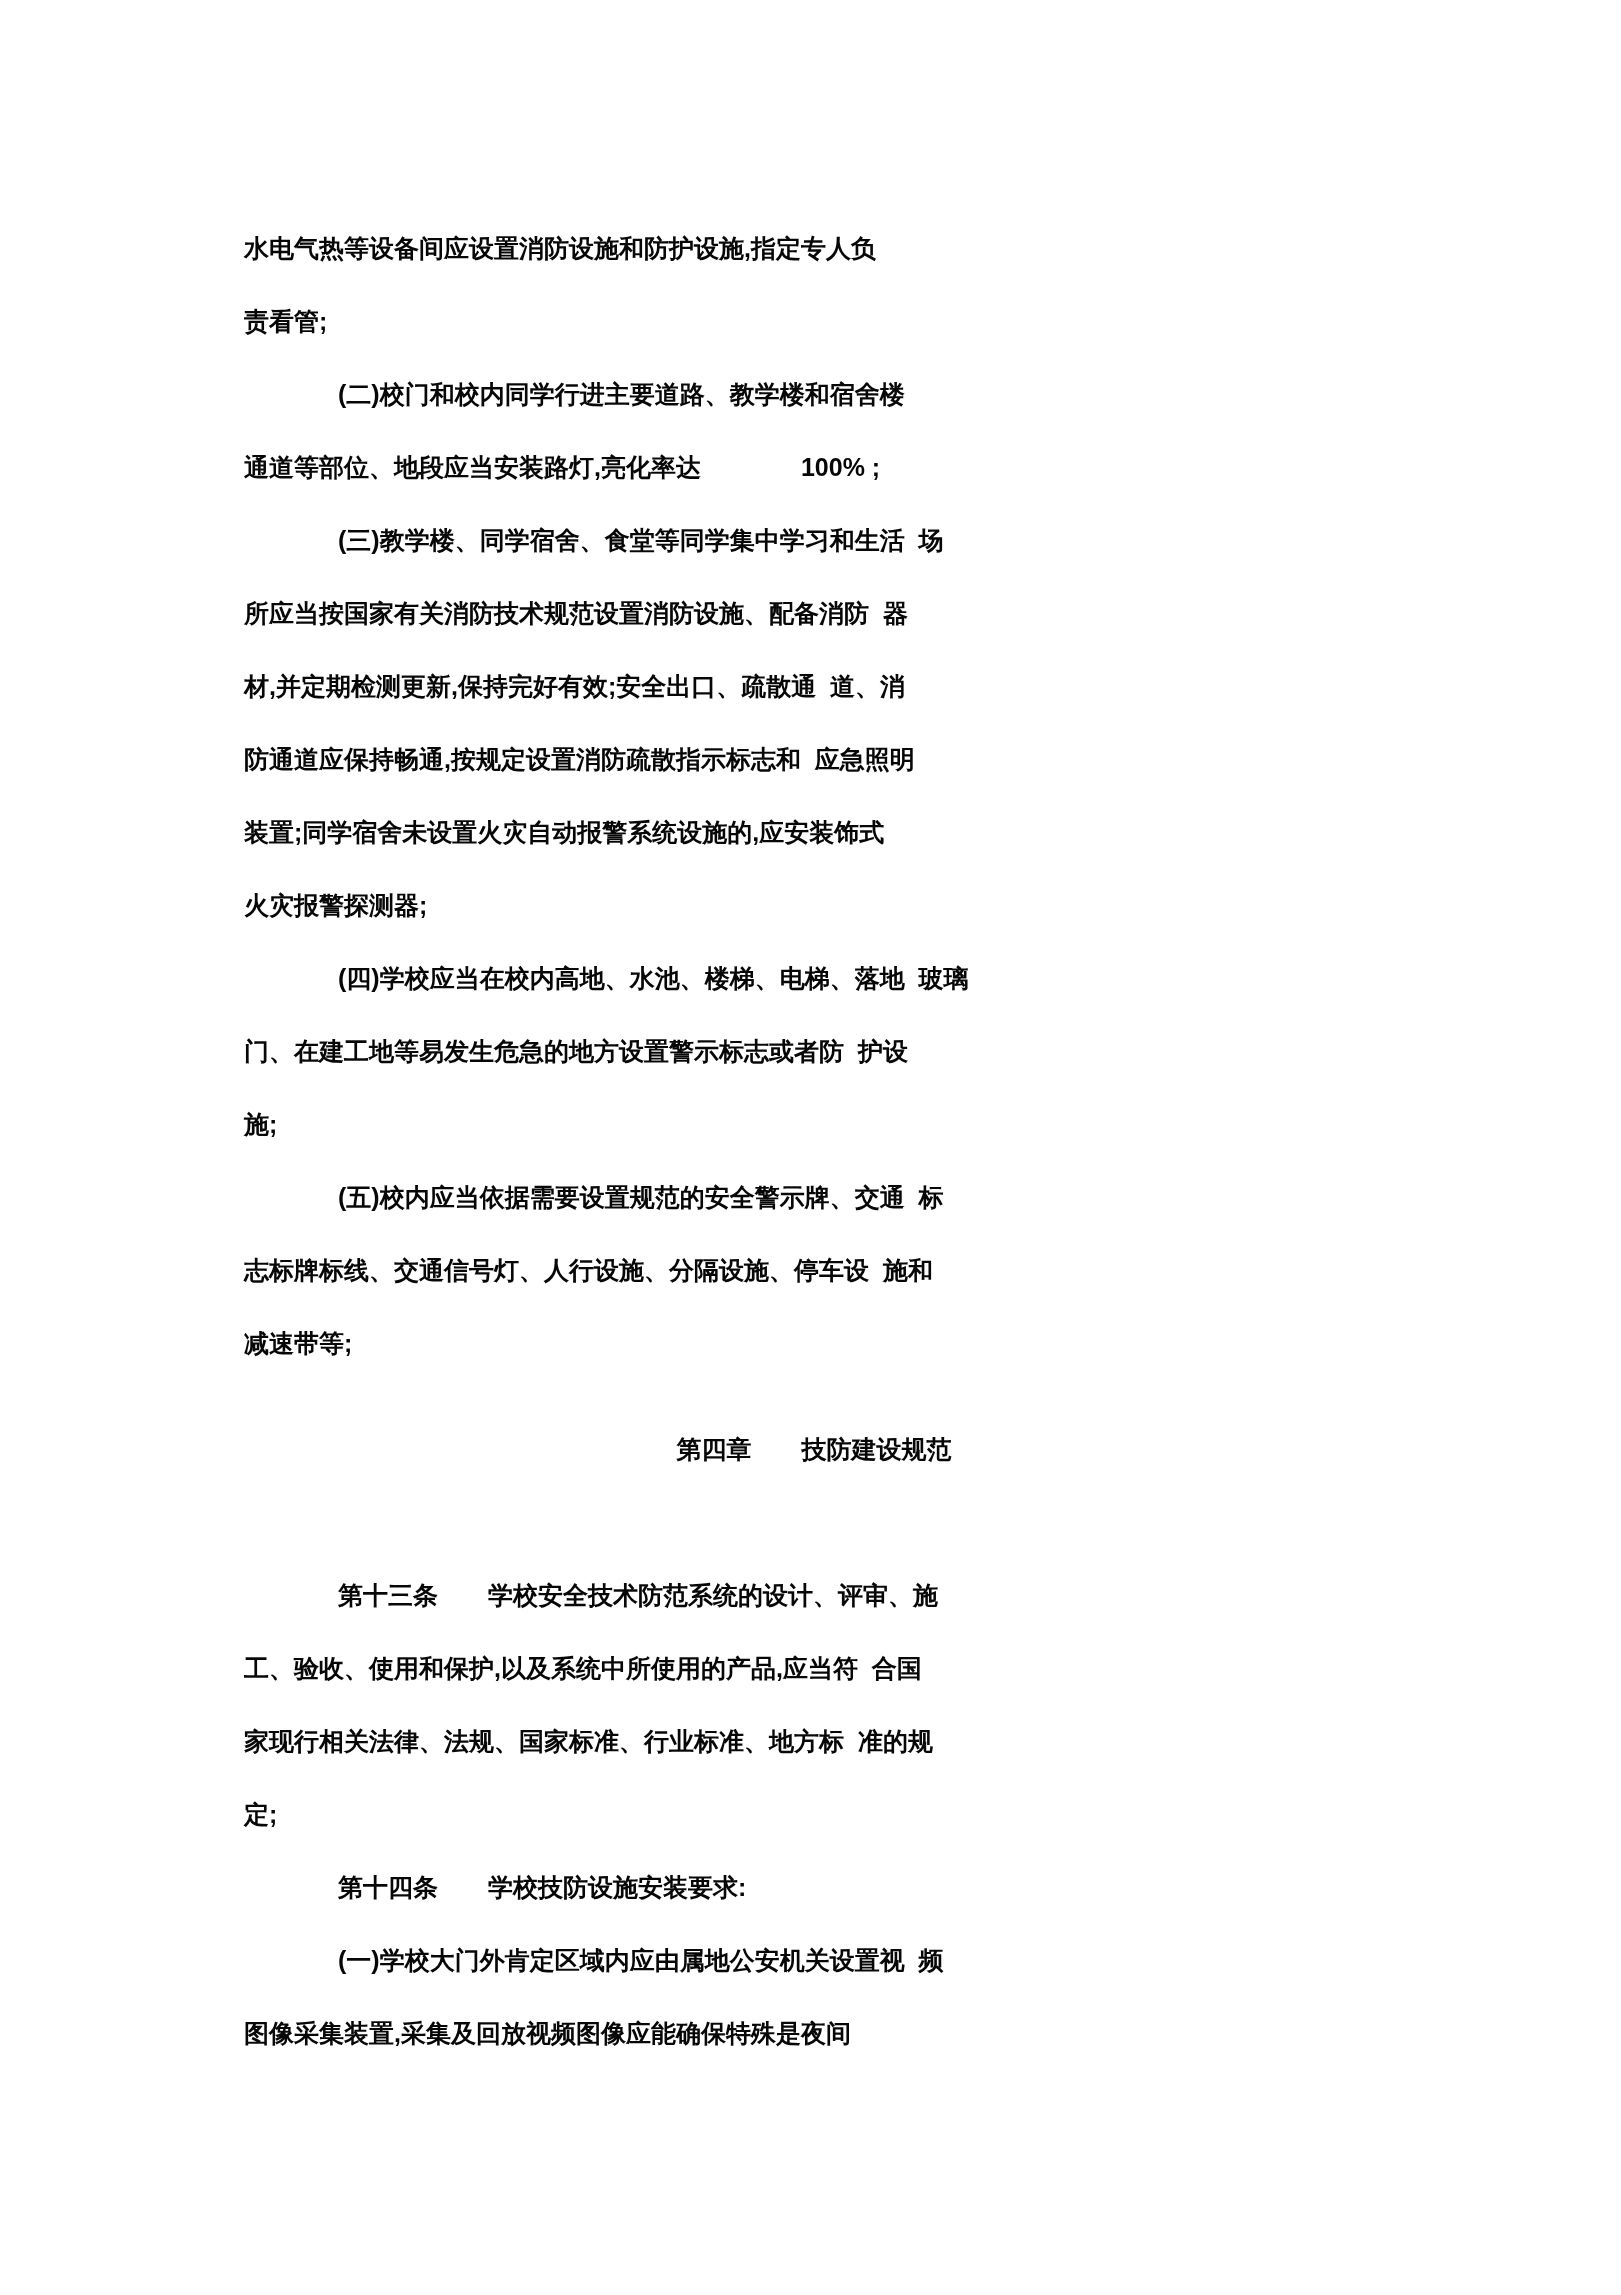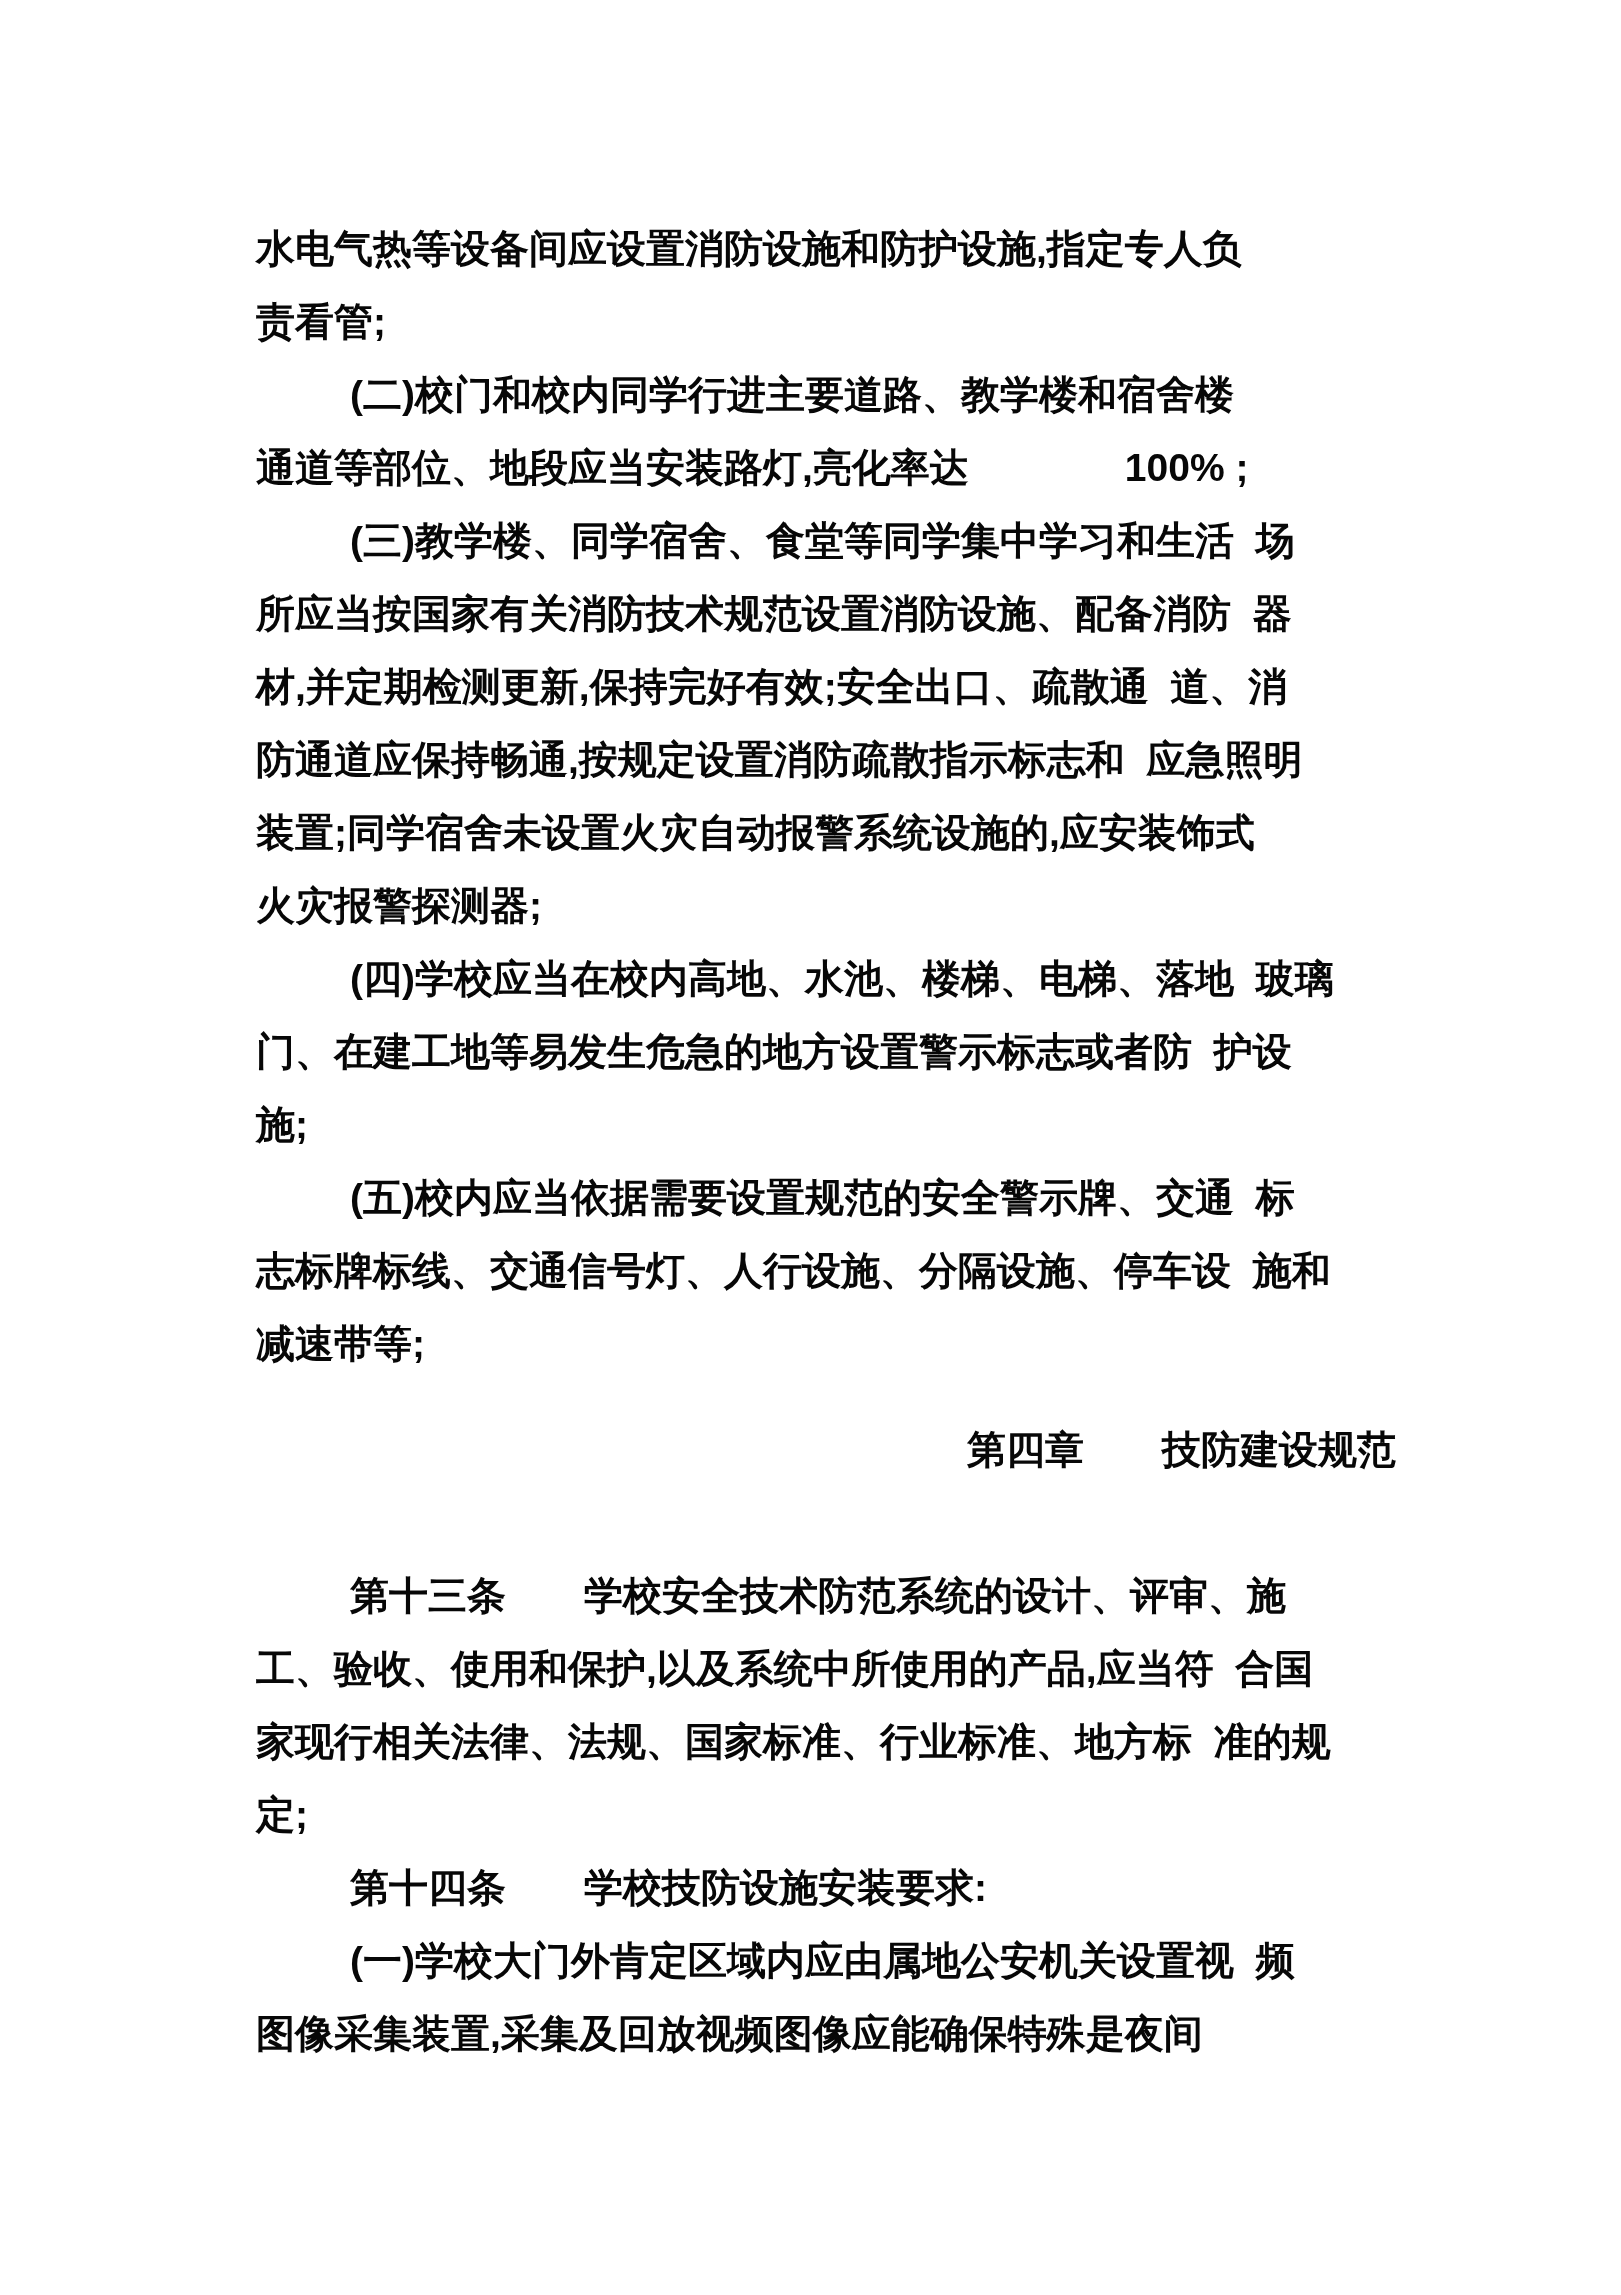--- a/index.html
+++ b/index.html
@@ -9,39 +9,39 @@
   }
   .page {
     position: relative;
     width: 1622px;
     height: 2295px;
     background: #ffffff;
     overflow: hidden;
   }
   .doc {
     position: absolute;
-    left: 256px;
+    left: 244px;
     top: 212px;
     width: 1140px;
     font-family: "Liberation Sans", "DejaVu Sans", sans-serif;
-    font-size: 39px;
+    font-size: 25px;
     font-weight: 700;
     line-height: 73px;
     color: #070707;
     letter-spacing: 0px;
     white-space: pre;
   }
   .line {
     min-height: 73px;
   }
   .line.indent {
     text-indent: 94px;
   }
   .line.heading {
-    text-align: right;
+    text-align: center;
     text-indent: 0;
     margin-top: 33px;
     margin-bottom: 73px;
   }
 </style>
 </head>
 <body>
 
 <div class="page" style="background: rgb(255, 255, 255);">
   <div class="doc" style="color: rgb(7, 7, 7);"><div class="line">水电气热等设备间应设置消防设施和防护设施,指定专人负</div><div class="line">责看管;</div><div class="line indent">(二)校门和校内同学行进主要道路、教学楼和宿舍楼</div><div class="line">通道等部位、地段应当安装路灯,亮化率达　　　　100% ;</div><div class="line indent">(三)教学楼、同学宿舍、食堂等同学集中学习和生活  场</div><div class="line">所应当按国家有关消防技术规范设置消防设施、配备消防  器</div><div class="line">材,并定期检测更新,保持完好有效;安全出口、疏散通  道、消</div><div class="line">防通道应保持畅通,按规定设置消防疏散指示标志和  应急照明</div><div class="line">装置;同学宿舍未设置火灾自动报警系统设施的,应安装饰式</div><div class="line">火灾报警探测器;</div><div class="line indent">(四)学校应当在校内高地、水池、楼梯、电梯、落地  玻璃</div><div class="line">门、在建工地等易发生危急的地方设置警示标志或者防  护设</div><div class="line">施;</div><div class="line indent">(五)校内应当依据需要设置规范的安全警示牌、交通  标</div><div class="line">志标牌标线、交通信号灯、人行设施、分隔设施、停车设  施和</div><div class="line">减速带等;</div><div class="line heading">第四章　　技防建设规范</div><div class="line indent">第十三条　　学校安全技术防范系统的设计、评审、施</div><div class="line">工、验收、使用和保护,以及系统中所使用的产品,应当符  合国</div><div class="line">家现行相关法律、法规、国家标准、行业标准、地方标  准的规</div><div class="line">定;</div><div class="line indent">第十四条　　学校技防设施安装要求:</div><div class="line indent">(一)学校大门外肯定区域内应由属地公安机关设置视  频</div><div class="line">图像采集装置,采集及回放视频图像应能确保特殊是夜间</div></div>

